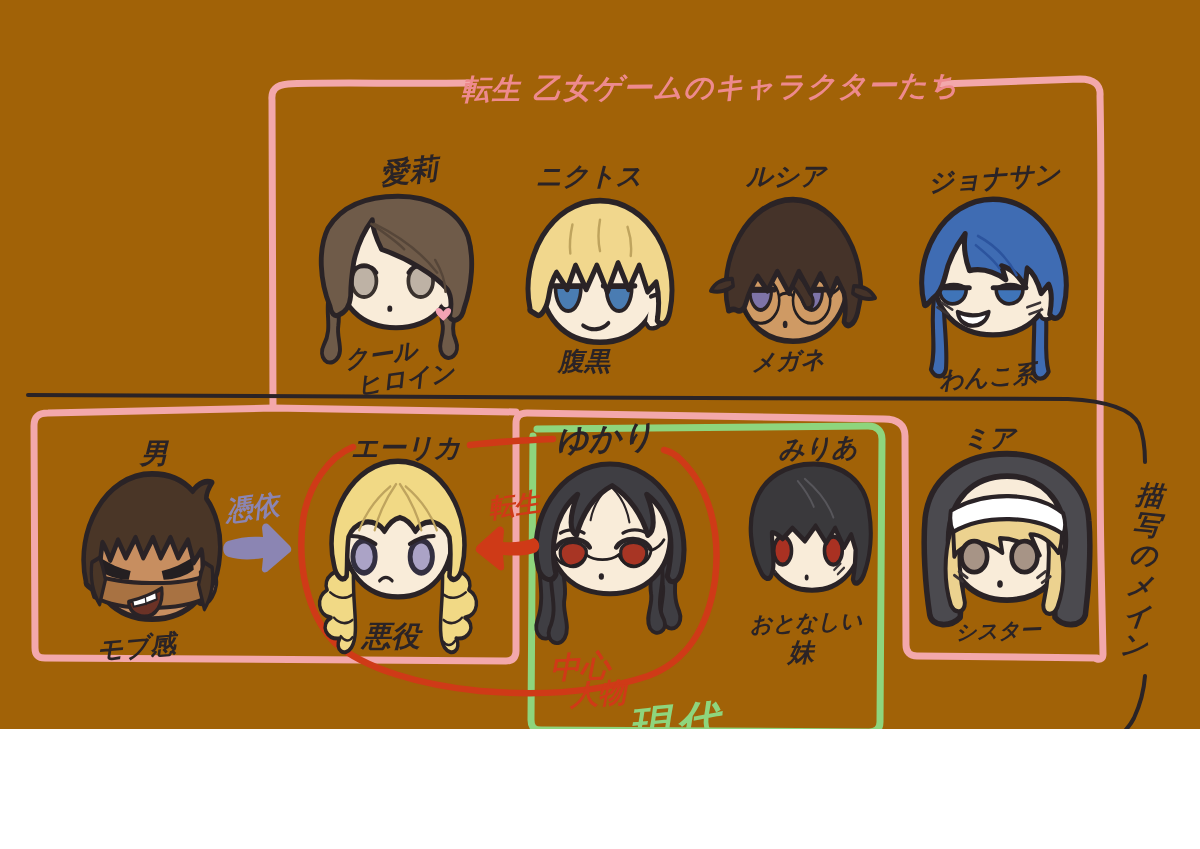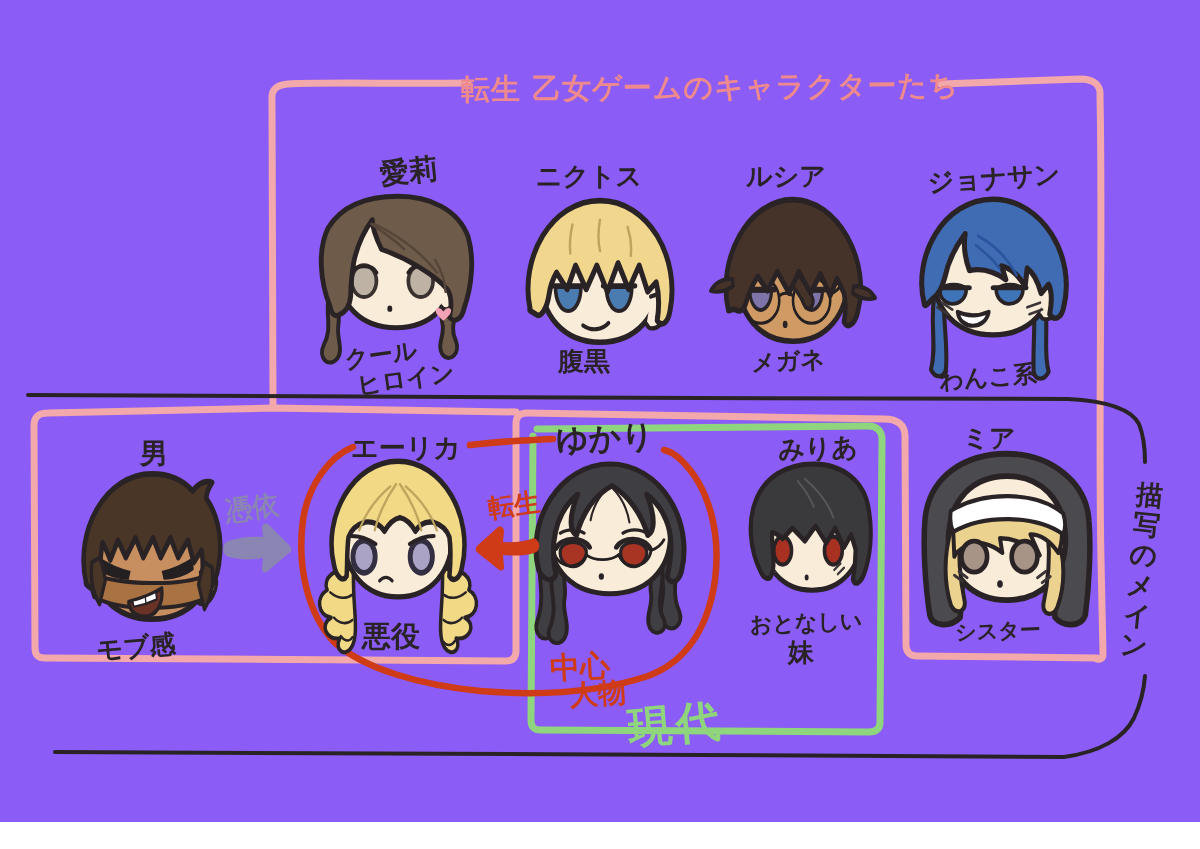--- a/index.html
+++ b/index.html
@@ -1,17 +1,17 @@
 <!DOCTYPE html>
 <html><head>
 <meta charset="utf-8">
 <style>
   html,body{margin:0;padding:0;background:#ffffff;}
-  #stage{position:relative;width:1200px;height:822px;background:#8b5cf6;overflow:hidden;
-         font-family:"DejaVu Sans",sans-serif;}
+  #stage{position:relative;width:1200px;height:729px;background:#a16207;overflow:hidden;
+         font-family:"DejaVu Sans",sans-serif;font-style:italic;}
   svg{position:absolute;left:0;top:0;}
   text{font-family:"DejaVu Sans",sans-serif;font-weight:600;}
   .vlabel{position:absolute;font-weight:600;color:#2a2326;}
   .vlabel span{display:block;text-align:center;line-height:1.12;}
 </style>
 </head>
 <body>
 
 <div id="stage">
 <svg width="1200" height="849" viewBox="0 0 1200 849">

